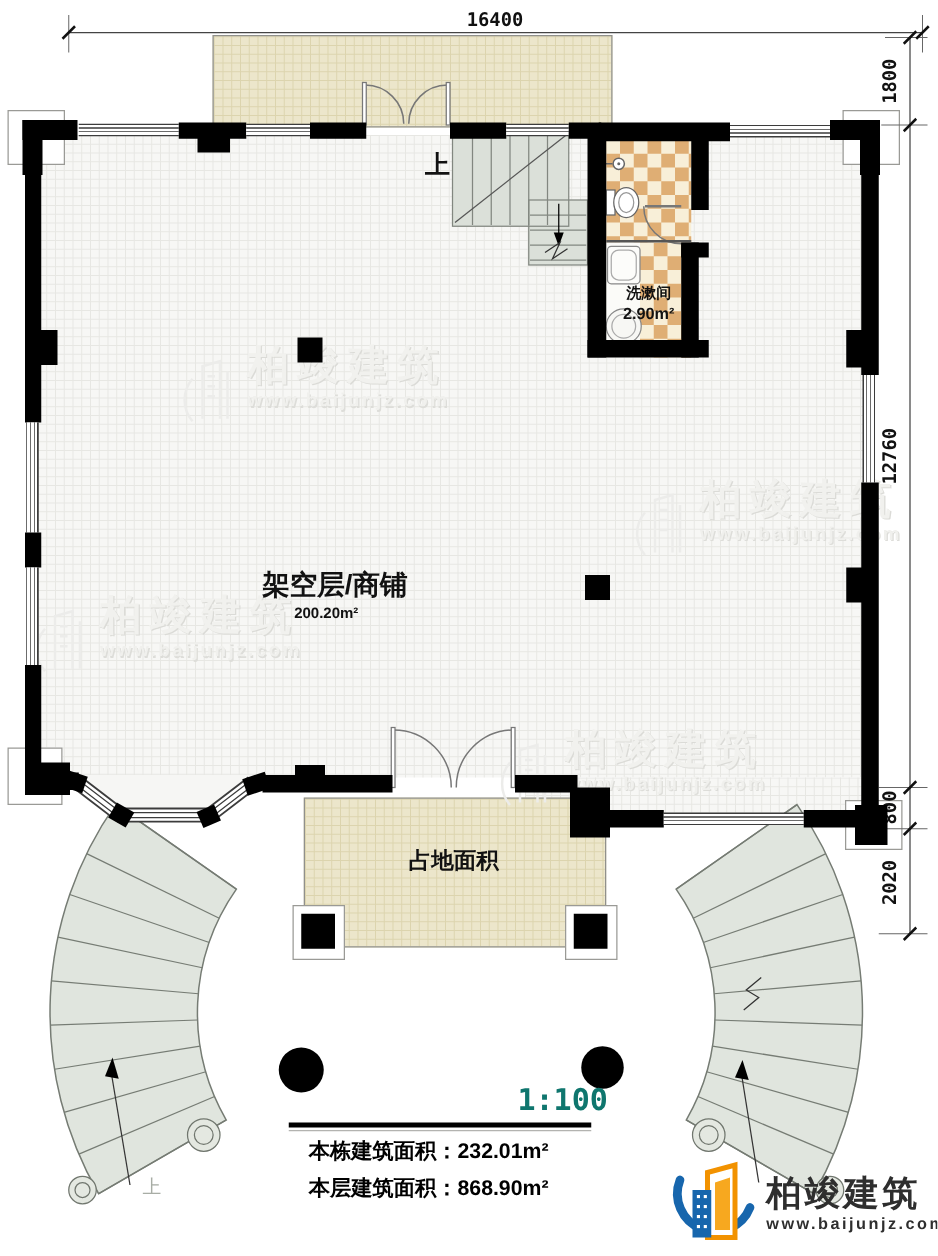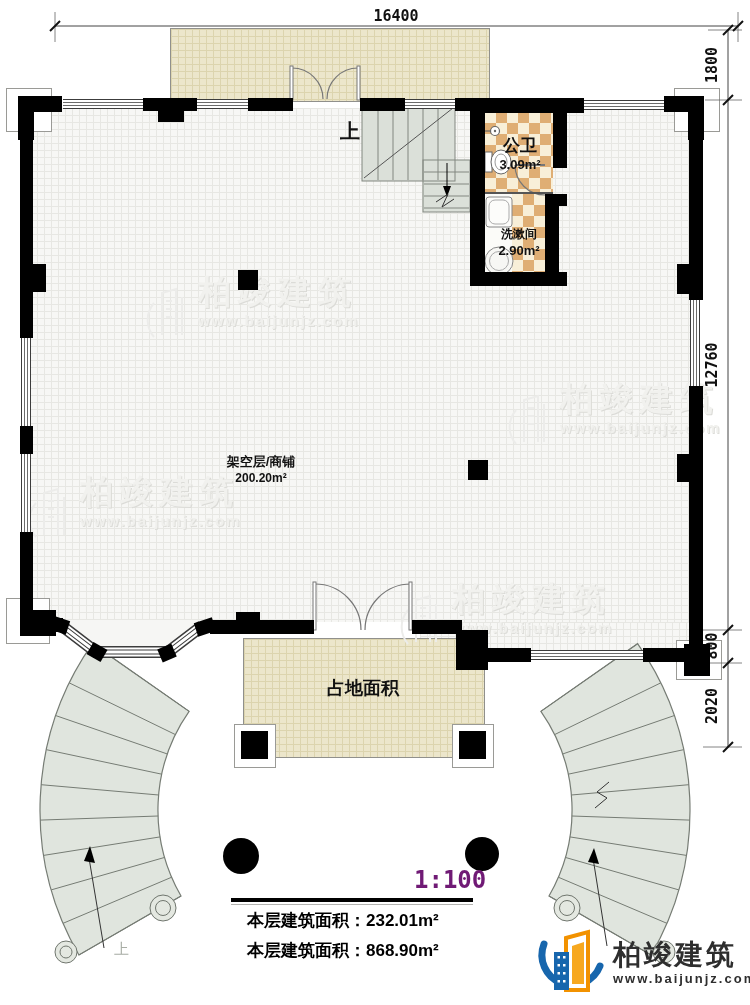--- a/index.html
+++ b/index.html
@@ -30,21 +30,21 @@
   
   .lbl{position:absolute;color:#111;font-weight:bold;white-space:nowrap;z-index:12;}
   .roombox{position:absolute;text-align:center;color:#111;font-weight:bold;z-index:12;}
   svg.overlay{position:absolute;left:0;top:0;z-index:6;pointer-events:none;}
   
   .wm{position:absolute;display:flex;align-items:flex-start;gap:6px;z-index:4;pointer-events:none;}
   .wm-brand{font-size:33px;font-weight:bold;letter-spacing:7px;color:#f1f1ee;text-shadow:1px 1px 0 #dbdbd7;line-height:1;}
   .wm-url{font-size:15px;font-weight:bold;letter-spacing:2px;color:#f0f0ed;text-shadow:1px 1px 0 #dddDD9;margin-top:4px;}
   
   .title-main{position:absolute;left:251px;top:852px;font-size:37px;font-weight:bold;letter-spacing:3px;color:#000;z-index:12;}
-  .title-scale{position:absolute;left:414px;top:866px;font-size:24px;font-weight:bold;color:#701a75;
+  .title-scale{position:absolute;left:414px;top:866px;font-size:24px;font-weight:bold;color:#0f766e;
                font-family:"DejaVu Sans Mono",monospace;z-index:12;}
   .rule1{position:absolute;left:231px;top:898px;width:242px;height:4px;background:#000;z-index:12;}
   .rule2{position:absolute;left:231px;top:904px;width:242px;height:1px;background:#b3b3b0;z-index:12;}
   .stat{position:absolute;left:247px;font-size:17px;font-weight:bold;color:#000;z-index:12;white-space:nowrap;}
   .statrow{display:flex;gap:26px;}
   
   .logo{position:absolute;left:532px;top:926px;display:flex;align-items:center;gap:5px;z-index:12;}
   .logo-brand{font-size:28px;font-weight:bold;letter-spacing:3px;color:#2e2e2e;line-height:1.1;}
   .logo-url{font-size:13px;font-weight:bold;letter-spacing:2px;color:#2e2e2e;}
   .dimtext{font-family:"DejaVu Sans Mono",monospace;font-weight:bold;font-size:15px;fill:#111;}
@@ -323,41 +323,37 @@
   <div class="wall" style="left:470px;top:272px;width:97px;height:14px;"></div>
   <div class="sep" style="left:485px;top:192px;width:68px;height:2px;"></div>
 
   <div class="wall" style="left:238px;top:270px;width:20px;height:20px;"></div>
   <div class="wall" style="left:468px;top:460px;width:20px;height:20px;"></div>
 
   <div class="wall" style="left:241px;top:731px;width:27px;height:28px;"></div>
   <div class="wall" style="left:459px;top:731px;width:27px;height:28px;"></div>
 
   <div class="lbl" style="left:340px;top:118px;font-size:20px;">上</div>
-  <div class="roombox" style="left:478px;top:134px;width:84px;">
-    <div style="font-size:17px;">公卫</div>
-    <div style="font-size:13px;">3.09m²</div>
-  </div>
   <div class="roombox" style="left:474px;top:226px;width:90px;">
     <div style="font-size:12px;">洗漱间</div>
     <div style="font-size:13px;">2.90m²</div>
   </div>
   <div class="roombox" style="left:196px;top:453px;width:130px;">
-    <div style="font-size:13px;">架空层/商铺</div>
+    <div style="font-size:22px;text-align:right;">架空层/商铺</div>
     <div style="font-size:12px;">200.20m²</div>
   </div>
   <div class="roombox" style="left:283px;top:676px;width:160px;">
     <div style="font-size:18px;">占地面积</div>
   </div>
   <div class="lbl" style="left:114px;top:940px;font-size:15px;color:#a8ada5;font-weight:normal;">上</div>
 
   <div class="title-scale">1:100</div>
   <div class="rule1"></div>
   <div class="rule2"></div>
-  <div class="stat" style="top:909px;">本层建筑面积：232.01m²</div>
+  <div class="stat" style="top:909px;">本栋建筑面积：232.01m²</div>
   <div class="stat" style="top:939px;">本层建筑面积：868.90m²</div>
 
   <div class="logo">
     <svg width="76" height="74" viewBox="0 0 76 74">
       <path d="M12,18 A30,30 0 1 0 68,40" fill="none" stroke="#1766ad" stroke-width="7" stroke-linecap="round"></path>
       <polygon points="34,12 56,6 56,64 34,64" fill="#ffffff" stroke="#f29200" stroke-width="4"></polygon>
       <polygon points="40,20 52,16 52,58 40,58" fill="#f7a81f"></polygon>
       <rect x="22" y="26" width="15" height="38" fill="#1766ad"></rect>
       <g fill="#ffffff">
         <rect x="25.5" y="30" width="2.5" height="2.5"></rect>

